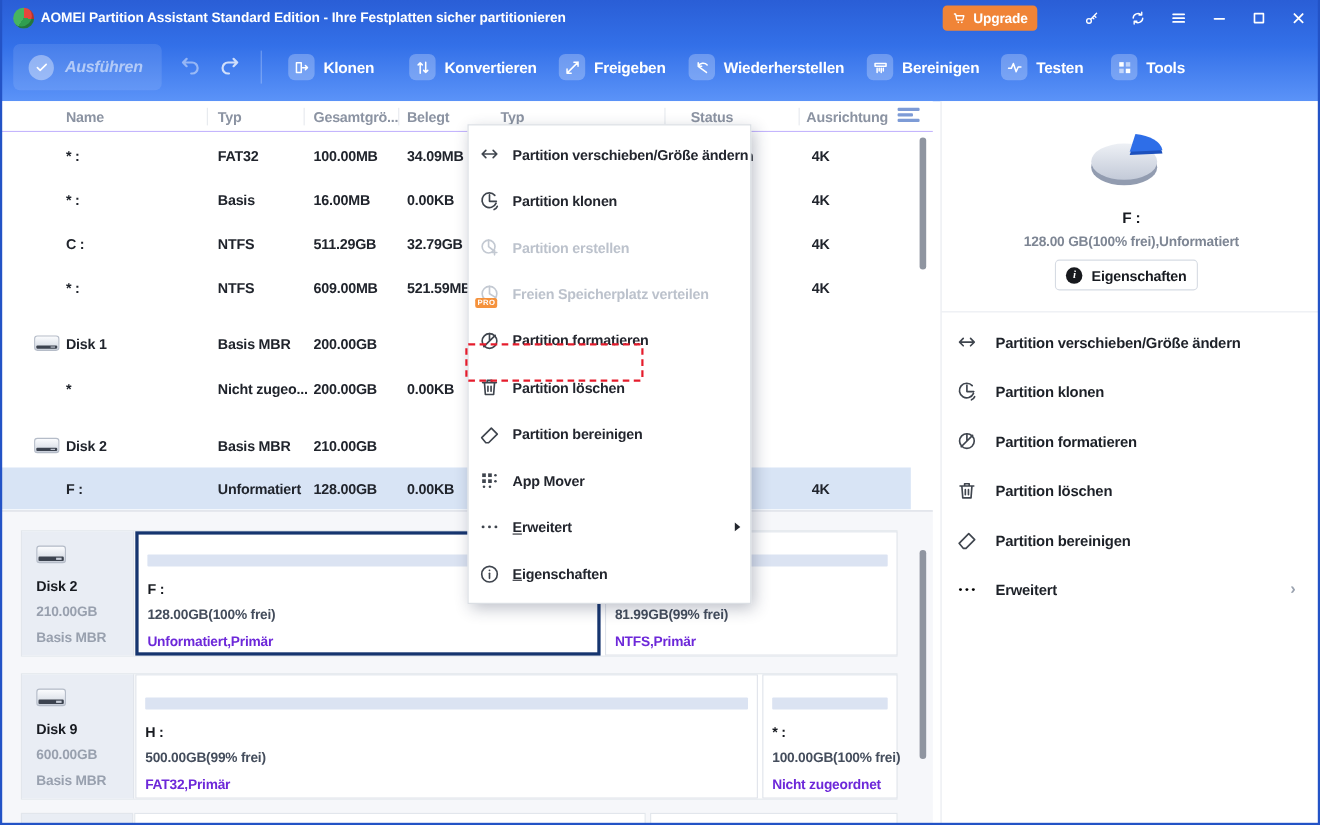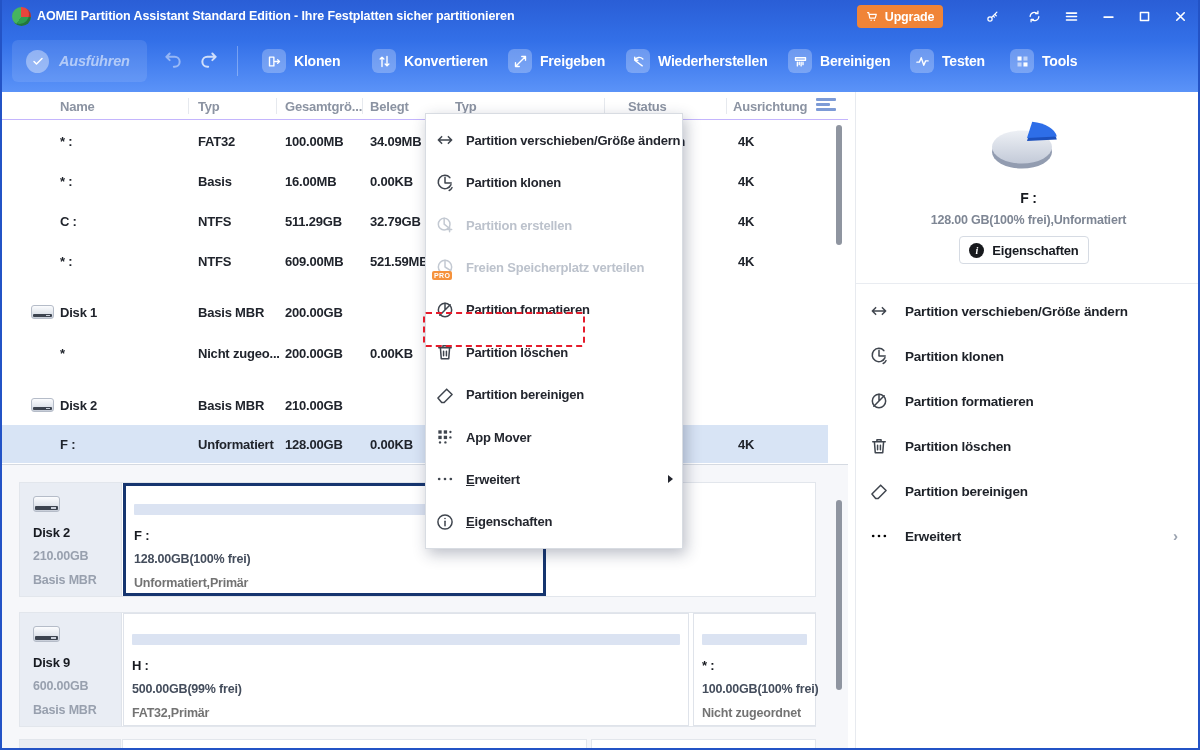--- a/index.html
+++ b/index.html
@@ -51,21 +51,21 @@
   .hdd2{width:27px;height:16px;border-radius:3px;background:linear-gradient(180deg,#fbfcfe,#dce1e9 70%,#c7cdd8);border:1px solid #b5bcc8;position:relative;margin:13px 0 0 13px;}
   .hdd2::before{content:"";position:absolute;left:1px;right:1px;bottom:1px;height:4px;background:#3c434f;border-radius:1px;}
   .hdd2::after{content:"";position:absolute;right:3px;bottom:2.5px;width:5px;height:2px;background:#c7cdd8;}
   .dname{position:absolute;left:13px;color:#171a20;font-size:13px;font-weight:700;}
   .dsub{position:absolute;left:13px;color:#98a0ae;font-size:12.5px;font-weight:600;}
   .pbox{position:absolute;top:0;height:100%;background:#fff;border:1px solid #dfe3ea;}
   .pbox.sel{border:3px solid #16356f;}
   .pstrip{position:absolute;left:8px;right:8px;top:20px;height:11px;background:#dbe3f2;border-radius:1px;}
   .pname{position:absolute;left:8px;top:44px;color:#171a20;font-size:13px;font-weight:700;}
   .pinfo{position:absolute;left:8px;top:68px;color:#444d5c;font-size:12.5px;font-weight:600;white-space:nowrap;}
-  .pfs{position:absolute;left:8px;top:92px;color:#737373;font-size:12.5px;font-weight:600;white-space:nowrap;}
+  .pfs{position:absolute;left:8px;top:92px;color:#6d28d9;font-size:12.5px;font-weight:600;white-space:nowrap;}
   
   .sidebar{position:absolute;left:855px;top:92px;width:345px;height:658px;background:#fff;border-left:1px solid #e7eaef;}
   .sname{position:absolute;left:0;top:98px;width:345px;text-align:center;color:#171a20;font-size:14px;font-weight:700;}
   .sinfo{position:absolute;left:0;top:121px;width:345px;text-align:center;color:#7e8694;font-size:12.5px;font-weight:600;}
   .propbtn{position:absolute;left:103px;top:144px;width:130px;height:28px;background:#fff;border:1px solid #d6dbe3;border-radius:4px;
     display:flex;align-items:center;justify-content:center;gap:8px;cursor:pointer;}
   .propbtn .iico{width:15px;height:15px;border-radius:50%;background:#17191d;color:#fff;font-size:10px;font-weight:700;display:flex;align-items:center;justify-content:center;font-family:"Liberation Serif",serif;font-style:italic;}
   .propbtn .plabel{color:#171a20;font-size:13px;font-weight:700;}
   .sdivider{position:absolute;left:0px;top:191px;width:345px;height:1px;background:#e9ecf1;}
   .saction{position:absolute;left:13px;height:24px;display:flex;align-items:center;gap:16px;cursor:pointer;}
@@ -308,20 +308,26 @@
         <div class="hdd2"></div>
         <div class="dname" style="top:42px">Disk 2</div>
         <div class="dsub" style="top:66px">210.00GB</div>
         <div class="dsub" style="top:90px">Basis MBR</div>
       </div>
       <div class="pbox sel" style="left:103px;width:423px">
         <div class="pstrip" style="top:18px"></div>
         <div class="pname" style="top:42px">F :</div>
         <div class="pinfo" style="top:66px">128.00GB(100% frei)</div>
         <div class="pfs" style="top:90px">Unformatiert,Primär</div>
+      </div>
+      <div class="pbox" style="left:530px;width:266px">
+        <div class="pstrip"></div>
+        <div class="pname"></div>
+        <div class="pinfo">81.99GB(99% frei)</div>
+        <div class="pfs">NTFS,Primär</div>
       </div>
     </div>
 
     <div class="card" style="left:19px;top:147px;width:797px;height:115px">
       <div class="dlabel">
         <div class="hdd2"></div>
         <div class="dname" style="top:42px">Disk 9</div>
         <div class="dsub" style="top:66px">600.00GB</div>
         <div class="dsub" style="top:90px">Basis MBR</div>
       </div>

